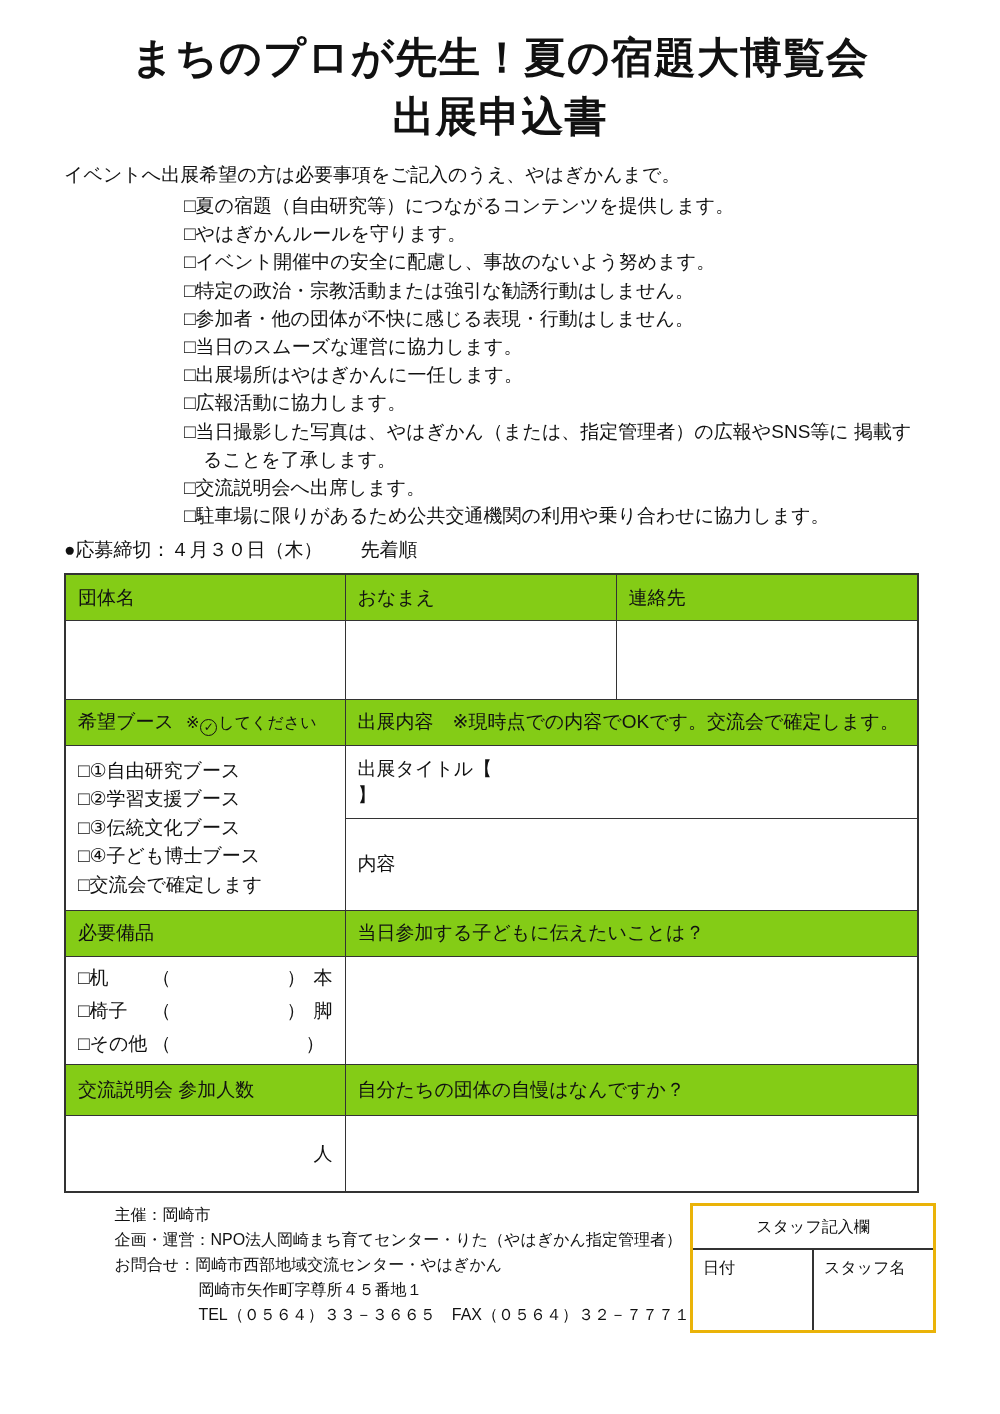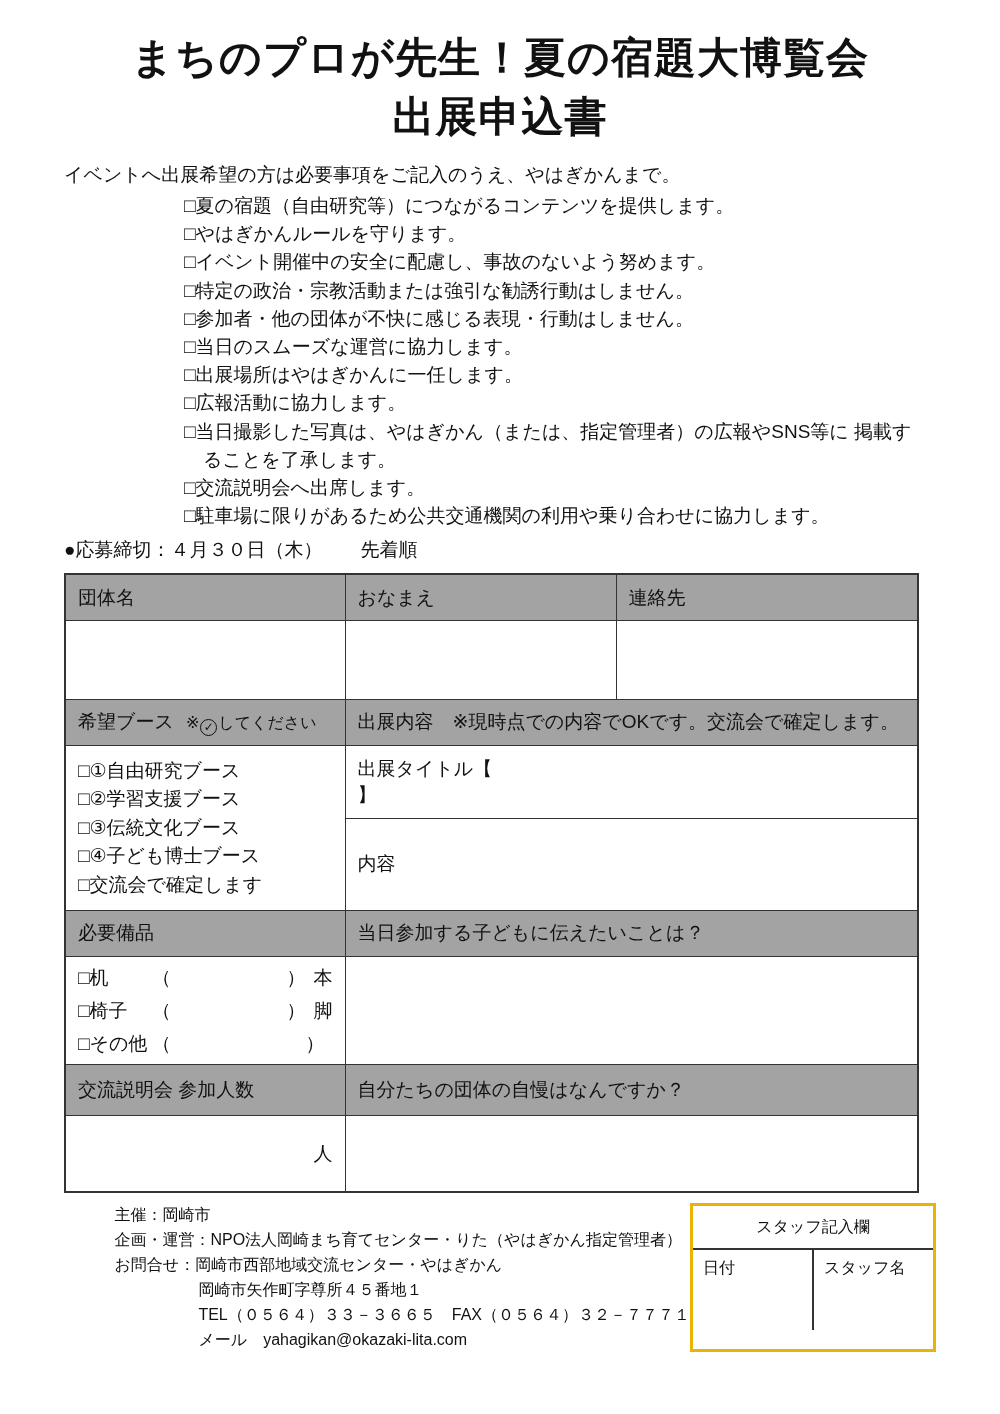--- a/index.html
+++ b/index.html
@@ -31,21 +31,21 @@
     margin-top: 10px;
     border: 2.5px solid #333333;
   }
   table.form-table td {
     border: 1.5px solid #333333;
     font-size: 19px;
     padding: 4px 12px;
     vertical-align: middle;
     overflow: hidden;
   }
-  td.gray { background: #a3a3a3; }
+  td.gray { background: #84cc16; }
   tr.rh-46 { height: 46px; }
   tr.rh-79 { height: 79px; }
   tr.rh-73 { height: 73px; }
   tr.rh-92 { height: 92px; }
   tr.rh-103 { height: 103px; }
   tr.rh-51 { height: 51px; }
   tr.rh-77 { height: 77px; }
 
   .booth-note { font-size: 16px; margin-left: 12px; white-space: nowrap; }
   .circle-check {
@@ -192,21 +192,20 @@
     </tbody>
   </table>
 
   <div class="footer">
     <div class="footer-lines">
       <div class="fline">主催：岡崎市</div>
       <div class="fline">企画・運営：NPO法人岡崎まち育てセンター・りた（やはぎかん指定管理者）</div>
       <div class="fline">お問合せ：岡崎市西部地域交流センター・やはぎかん</div>
       <div class="fline indent">岡崎市矢作町字尊所４５番地１</div>
       <div class="fline indent">TEL（０５６４）３３－３６６５　FAX（０５６４）３２－７７７１</div>
-      <div class="fline indent">メール　yahagikan@okazaki-lita.com</div>
     </div>
     <div class="staff-box">
       <div class="staff-title">スタッフ記入欄</div>
       <div class="staff-cells">
         <div class="staff-cell">日付</div>
         <div class="staff-cell right">スタッフ名</div>
       </div>
     </div>
   </div>
 

